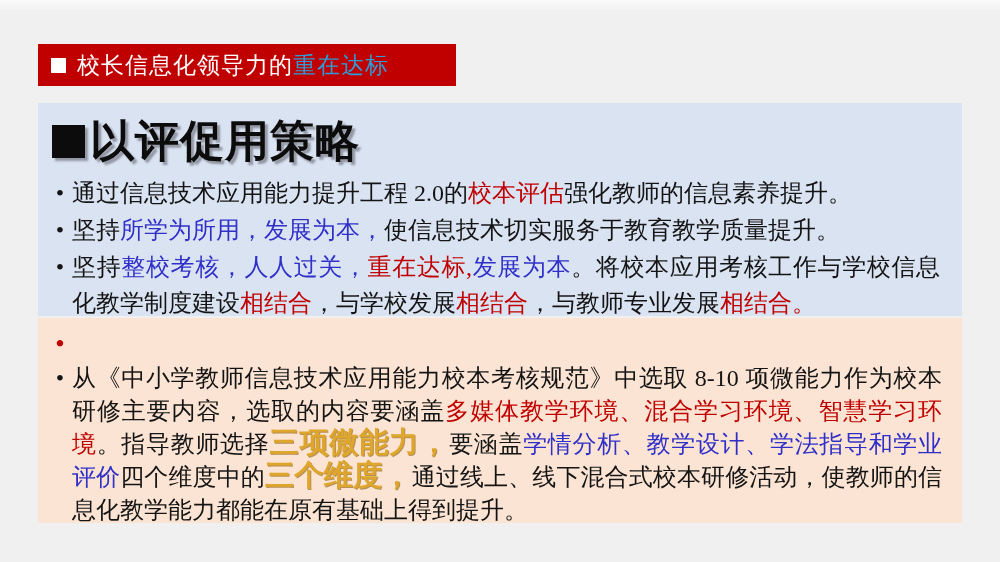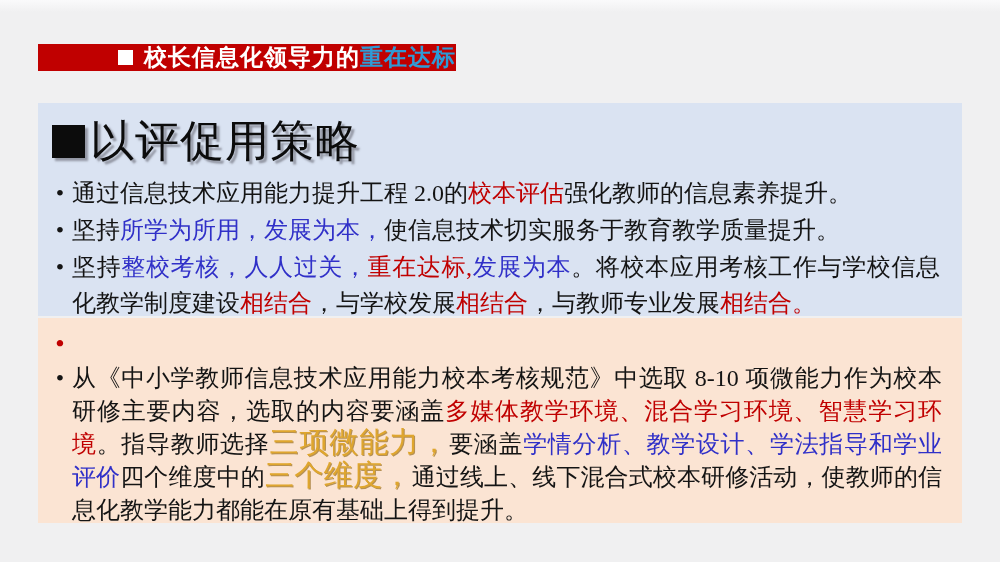--- a/index.html
+++ b/index.html
@@ -11,59 +11,59 @@
   html,body{margin:0;padding:0}
   body{
     width:1000px;height:562px;overflow:hidden;
     background:linear-gradient(180deg,#fafafb 0,var(--page-bg,#F0F0F1) 12px,var(--page-bg,#F0F0F1) 100%);
     font-family:"Liberation Serif","DejaVu Serif",serif;
   }
   .slide{position:relative;width:1000px;height:562px}
 
   
   .banner{
-    position:absolute;left:38px;top:44px;width:418px;height:27px;
+    position:absolute;left:38px;top:44px;width:418px;height:42px;
     background:var(--banner-bg,#C00000);color:#fff;
     display:flex;align-items:center;
     font-family:"Liberation Sans","DejaVu Sans",sans-serif;
-    font-weight:bold;font-size:23px;letter-spacing:1px;justify-content:flex-end;
+    font-weight:normal;font-size:23px;letter-spacing:1px;
   }
   .banner-square{width:15px;height:15px;background:#fff;margin:0 11px 0 13px;flex:0 0 15px}
   .banner-accent{color:var(--banner-accent,#2E9BD6)}
 
   
   .panel{position:absolute;left:38px;width:924px}
   .panel-blue{top:103px;height:213px;background:var(--panel-blue-bg,#DAE3F2)}
   .panel-peach{top:318px;height:205px;background:var(--panel-peach-bg,#FBE4D3)}
 
   
   .title{
     margin:9px 0 4px 14px;display:flex;align-items:center;
     font-family:"Liberation Sans","DejaVu Sans",sans-serif;
-    font-weight:normal;font-size:44px;color:#0c0c0c;
+    font-weight:bold;font-size:44px;color:#0c0c0c;
     text-shadow:3px 3px 2px rgba(90,90,100,.55);letter-spacing:1px;
   }
   .title-square{
     display:inline-block;width:33px;height:33px;background:#0c0c0c;
     margin-right:5px;box-shadow:3px 3px 2px rgba(90,90,100,.55);flex:0 0 33px;
   }
 
   ul{list-style:none;margin:0;padding:0}
   li{display:flex;color:var(--text,#141414)}
   #blue-list li{font-size:24px;line-height:36px;margin:0 22px 1px 10px}
   #peach-list li{font-size:24px;line-height:33px;margin:0 20px 0 10px}
   .dot{flex:0 0 24px;width:24px;text-align:center}
   .dot-red{color:var(--red,#C00000)}
   .seg-wrap{flex:1;display:block;text-align:justify;text-justify:inter-ideograph}
 
   .seg-text{color:var(--text,#141414)}
   .seg-red{color:var(--red,#C00000)}
   .seg-blue{color:var(--blue,#3030C8)}
   .seg-gold{
-    color:var(--gold,#DFA62E);font-weight:normal;font-size:1.22em;line-height:1;
+    color:var(--gold,#DFA62E);font-weight:bold;font-size:1.22em;line-height:1;
     text-shadow:1px 1px 0 rgba(145,100,15,.65);
   }
 
   .heading{
     display:flex;align-items:baseline;margin:8px 22px 2px 10px;
     font-size:24px;line-height:34px;font-weight:bold;color:var(--red,#C00000);
   }
 </style>
 </head>
 <body>

